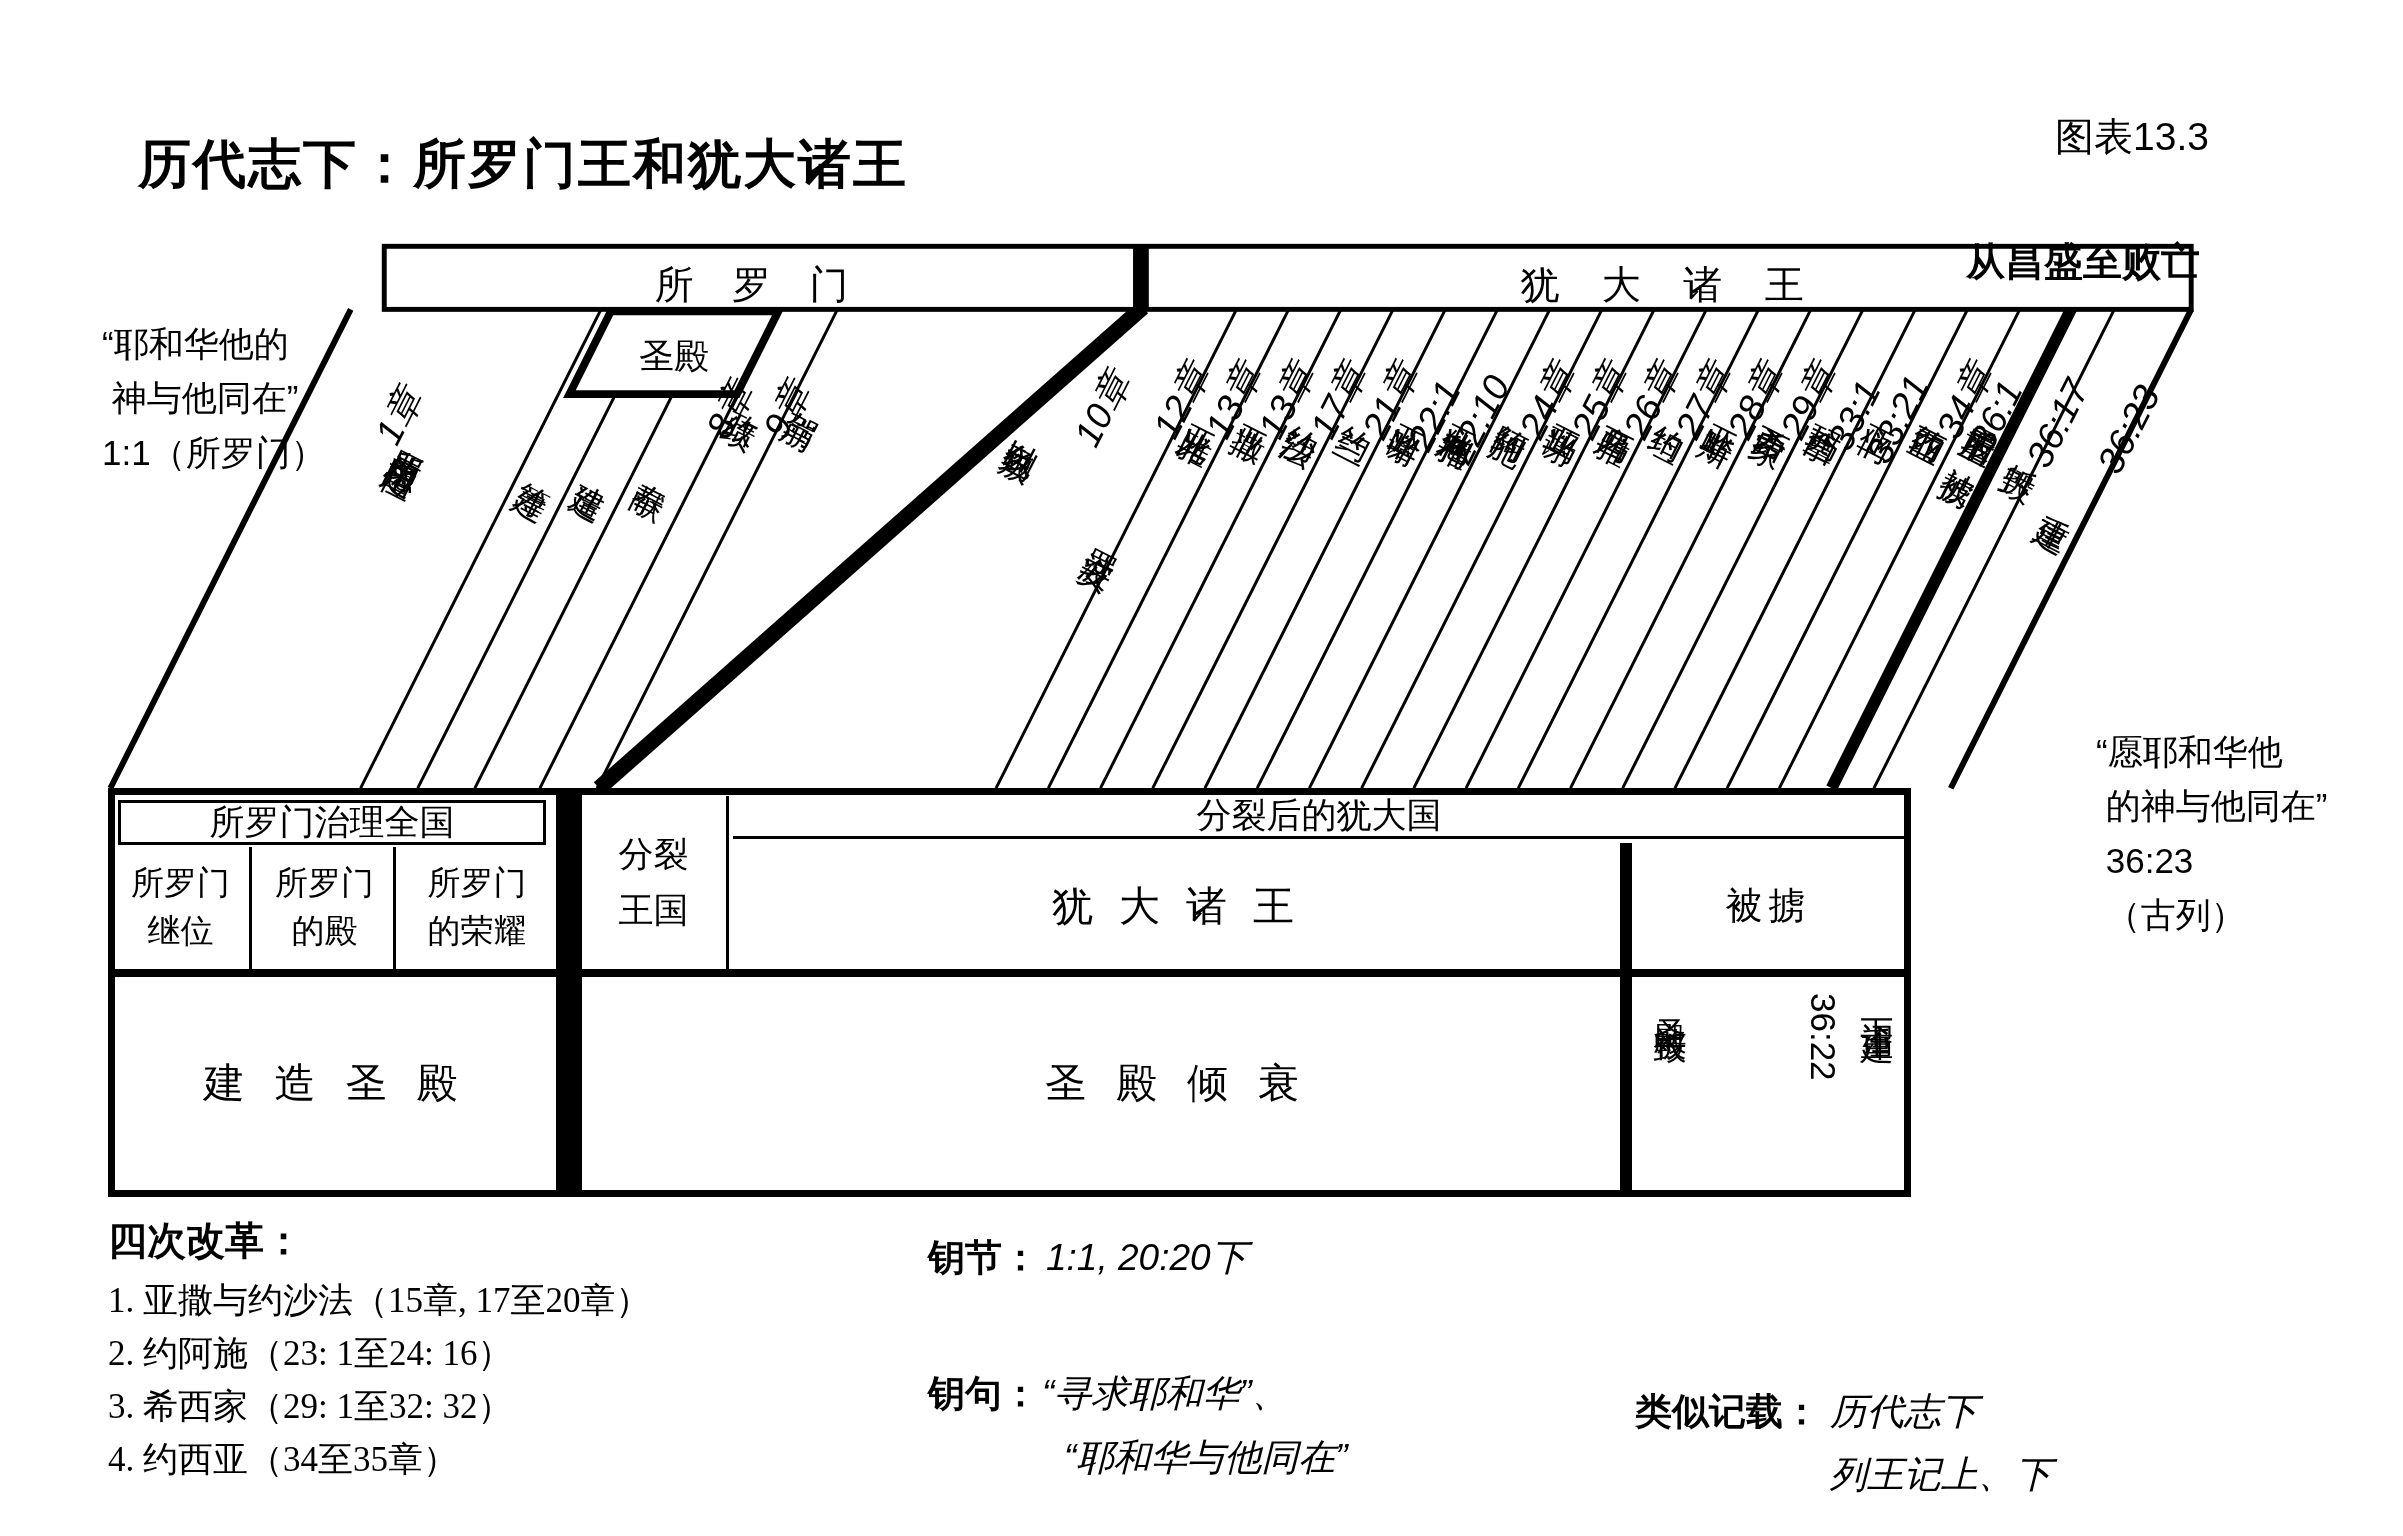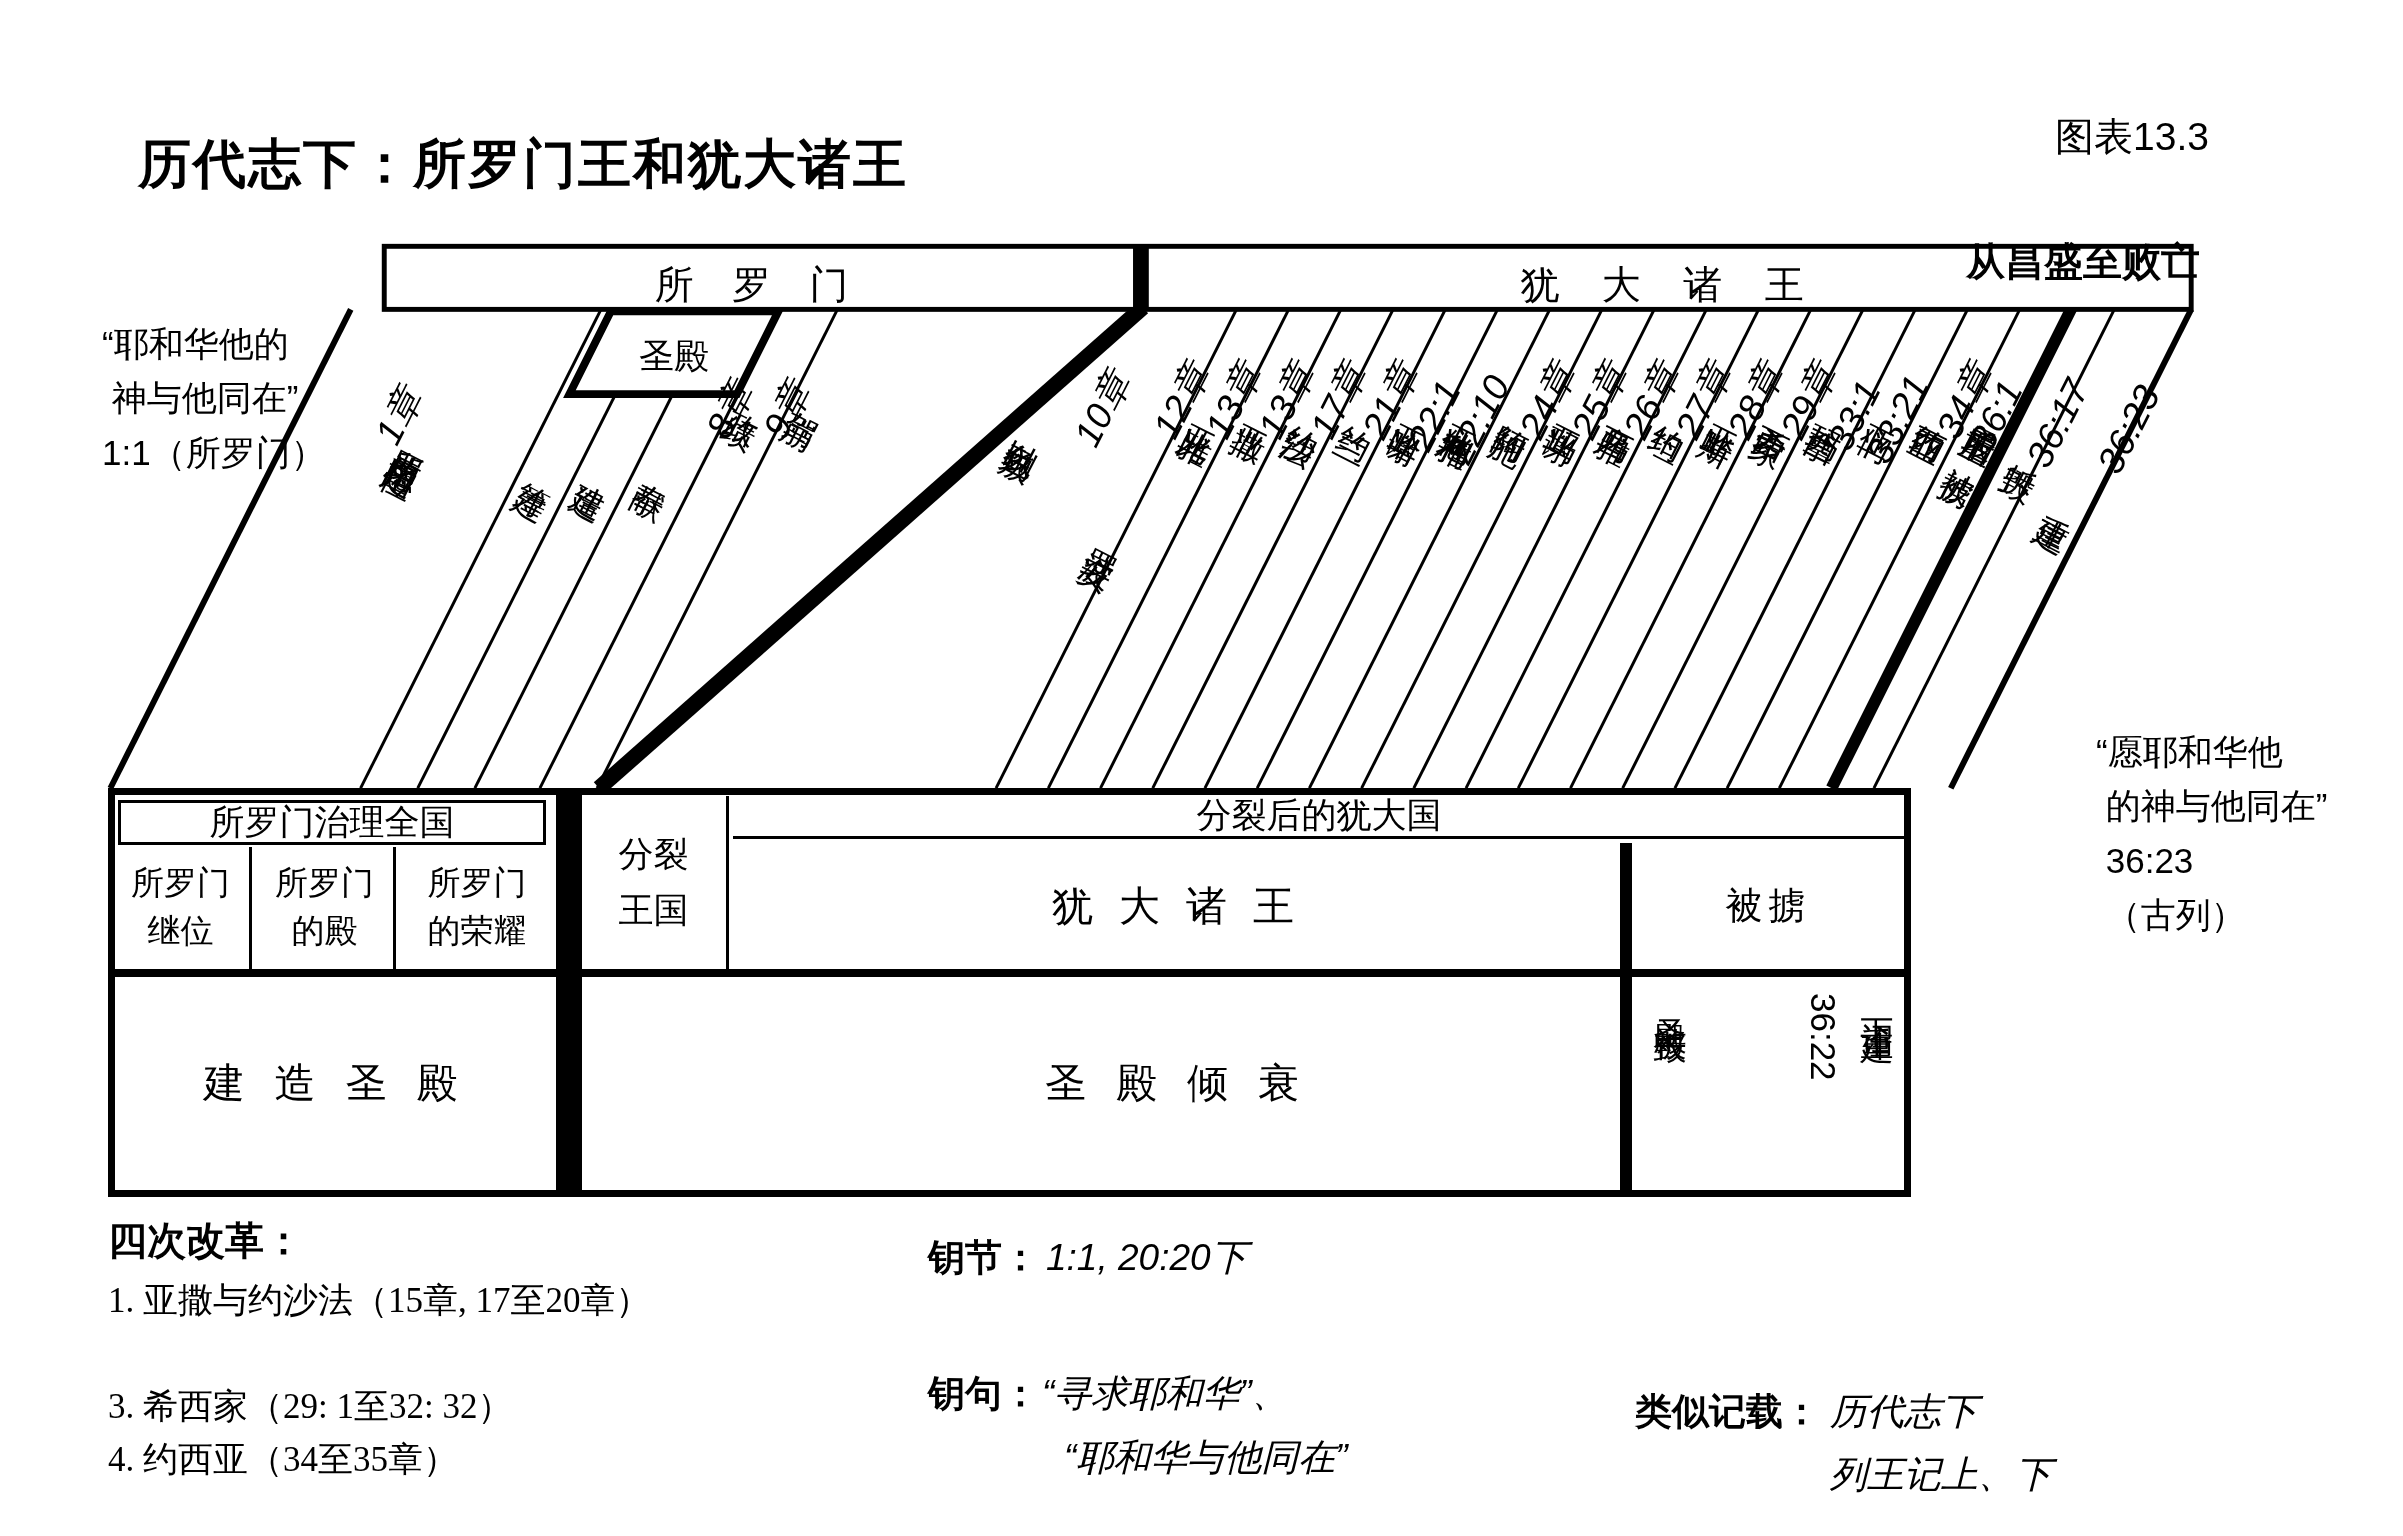--- a/index.html
+++ b/index.html
@@ -157,20 +157,21 @@
   <div class="cell abs" style="left:733px;top:794px;width:1172px;height:45px;border-bottom:3.9px solid #000;font-size:35px;">分裂后的犹大国</div>
   <div class="cell abs" style="left:733px;top:843px;width:888px;height:126px;font-size:41px;letter-spacing:7.9px;">犹 大 诸 王</div>
   <div class="cell abs" style="left:1632px;top:843px;width:273px;height:126px;font-size:37px;letter-spacing:5.9px;">被掳</div>
   <div class="cell abs" style="left:733px;top:977px;width:888px;height:212px;font-size:41px;letter-spacing:9.9px;">圣  殿  倾  衰</div>
   <div class="abs vtext" style="left:1647px;top:993px;">圣殿被毁</div>
   <div class="abs vnum" style="left:1803px;top:993px;">36:22</div>
   <div class="abs vtext" style="left:1854px;top:993px;">下诏重建</div>
 
   <div class="abs foot-label" style="left:108px;top:1214px;font-size:39px;">四次改革：</div>
   <div class="abs serif-item" style="left:108px;top:1277px;">1. 亚撒与约沙法（15章, 17至20章）</div>
+  <div class="abs serif-item" style="left:108px;top:1330px;">2. 约阿施（23: 1至24: 16）</div>
   <div class="abs serif-item" style="left:108px;top:1383px;text-align:center;">3. 希西家（29: 1至32: 32）</div>
   <div class="abs serif-item" style="left:108px;top:1436px;">4. 约西亚（34至35章）</div>
 
   <div class="abs foot-label" style="left:928px;top:1233px;">钥节：</div>
   <div class="abs foot-text" style="left:1046px;top:1233px;">1:1, 20:20下</div>
 
   <div class="abs foot-label" style="left:928px;top:1369px;">钥句：</div>
   <div class="abs foot-text" style="left:1042px;top:1369px;">“寻求耶和华”、</div>
   <div class="abs foot-text" style="left:1064px;top:1433px;">“耶和华与他同在”</div>
 

